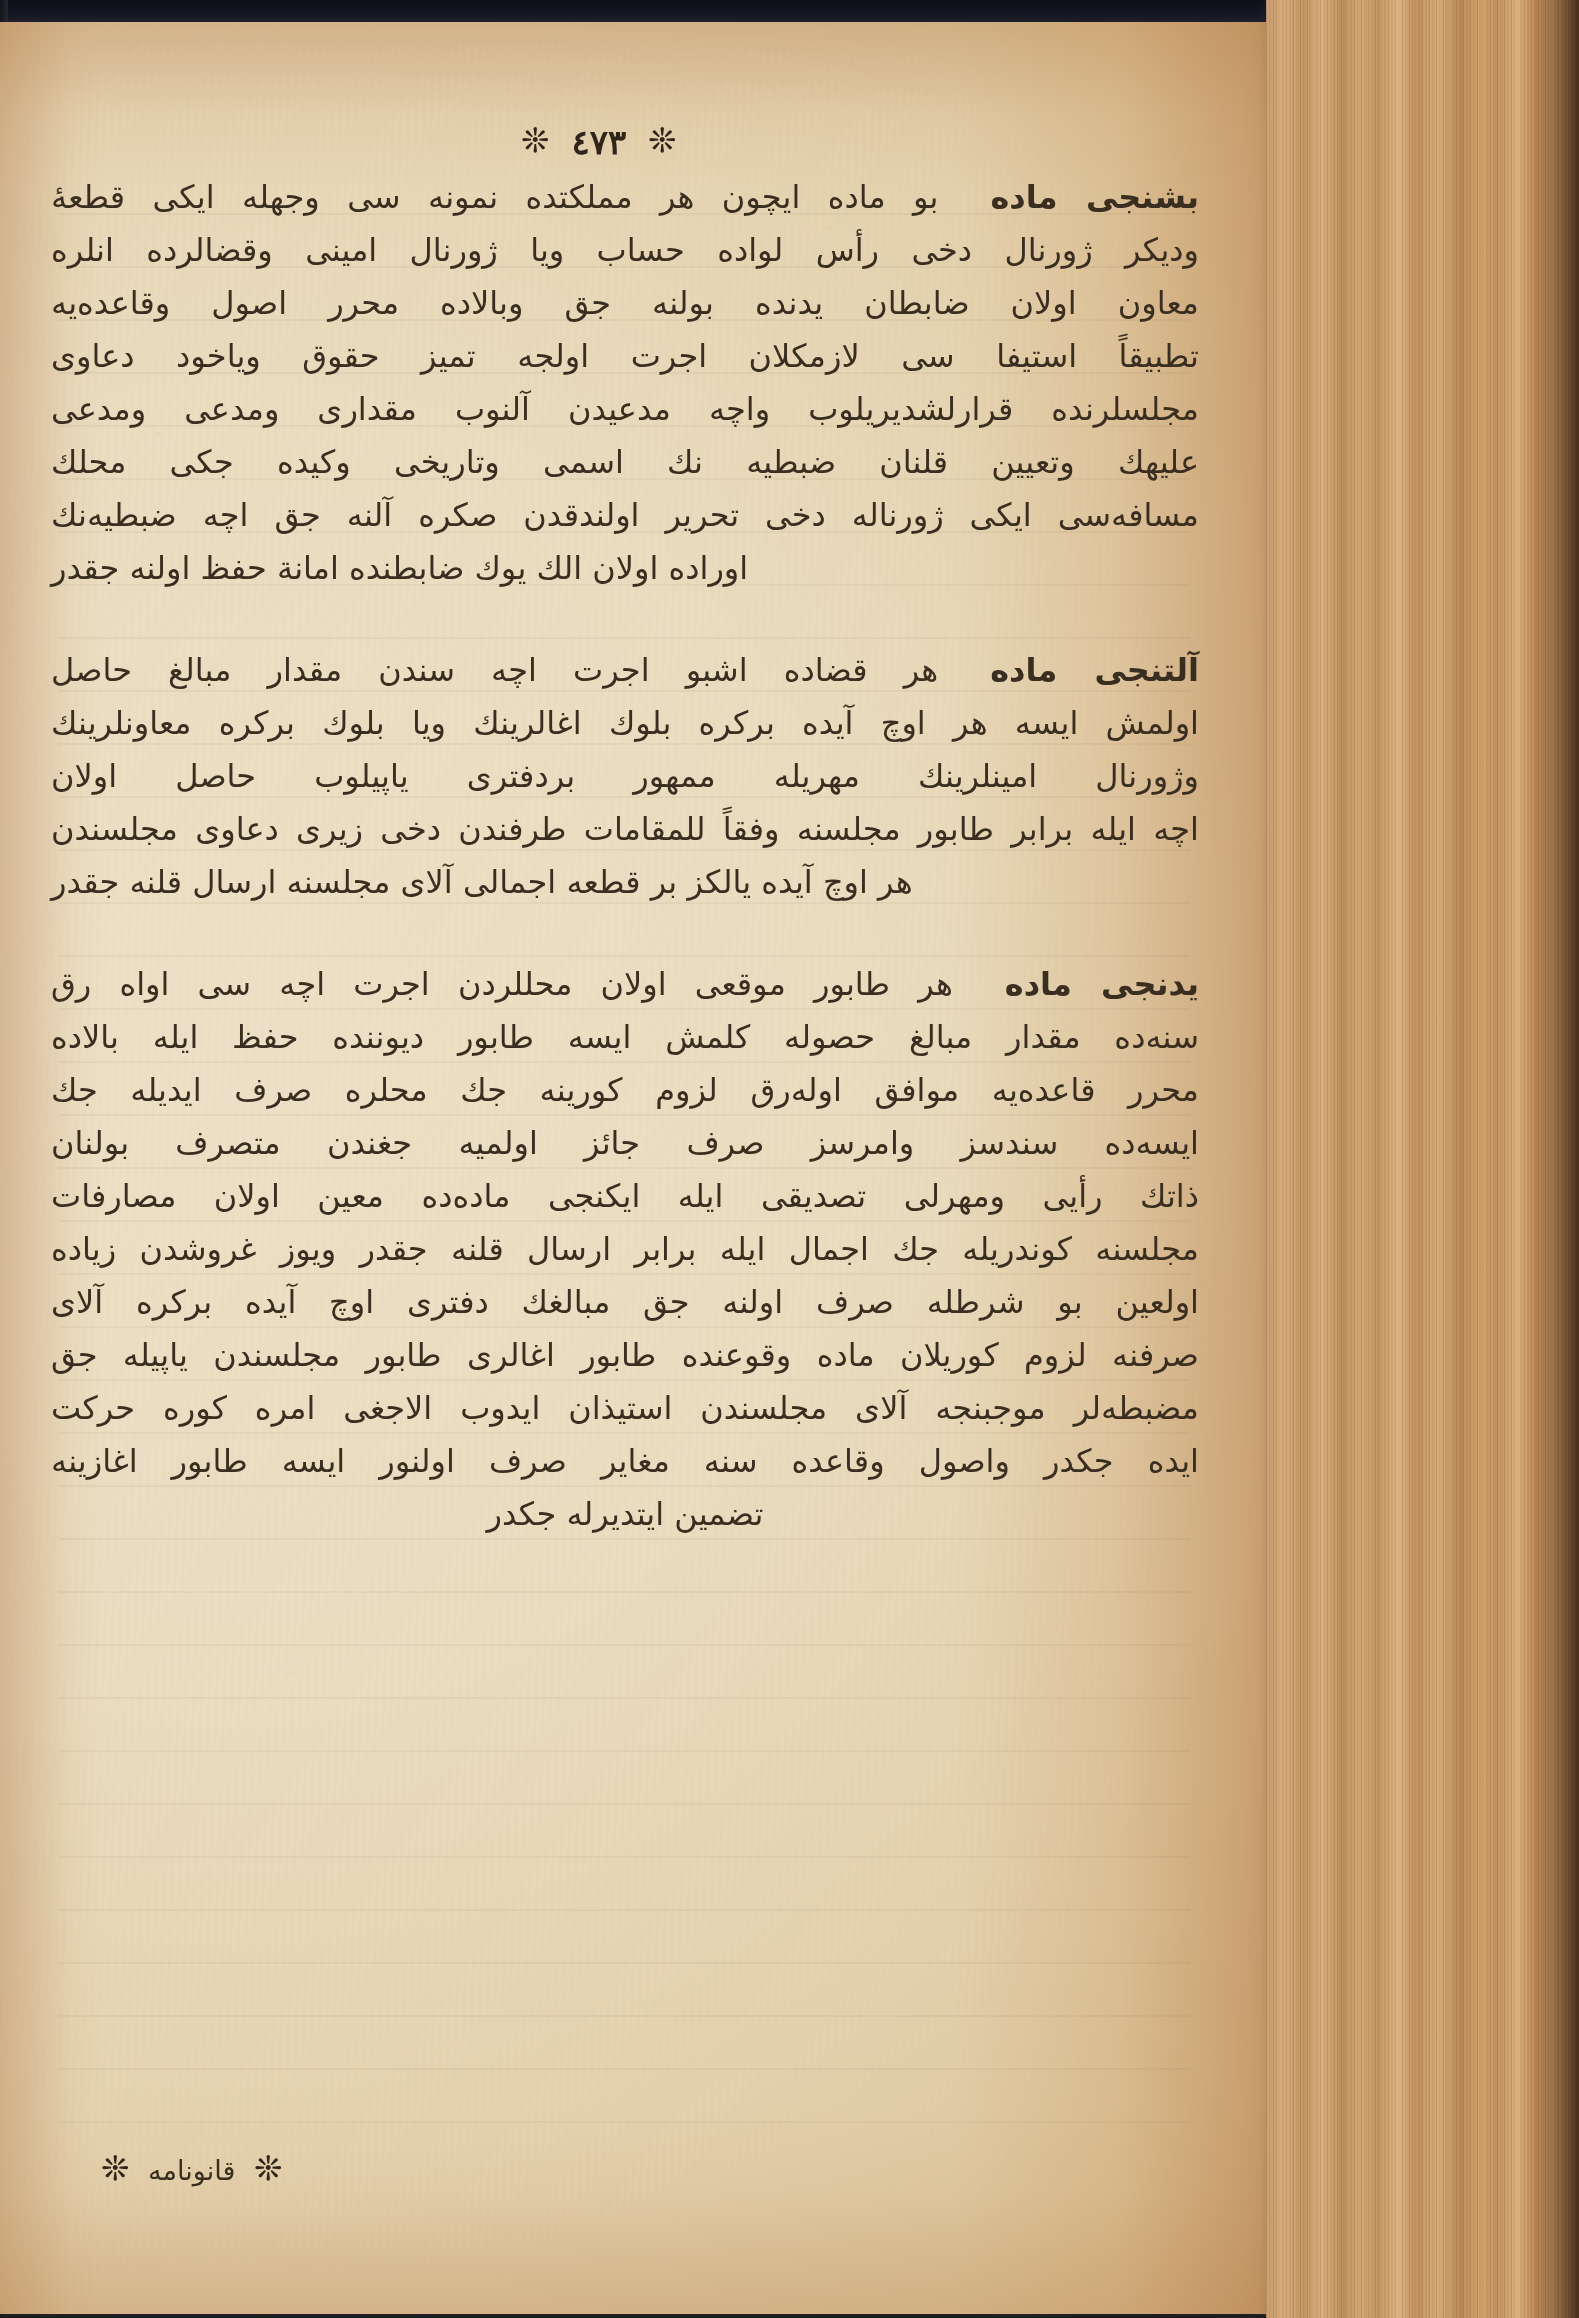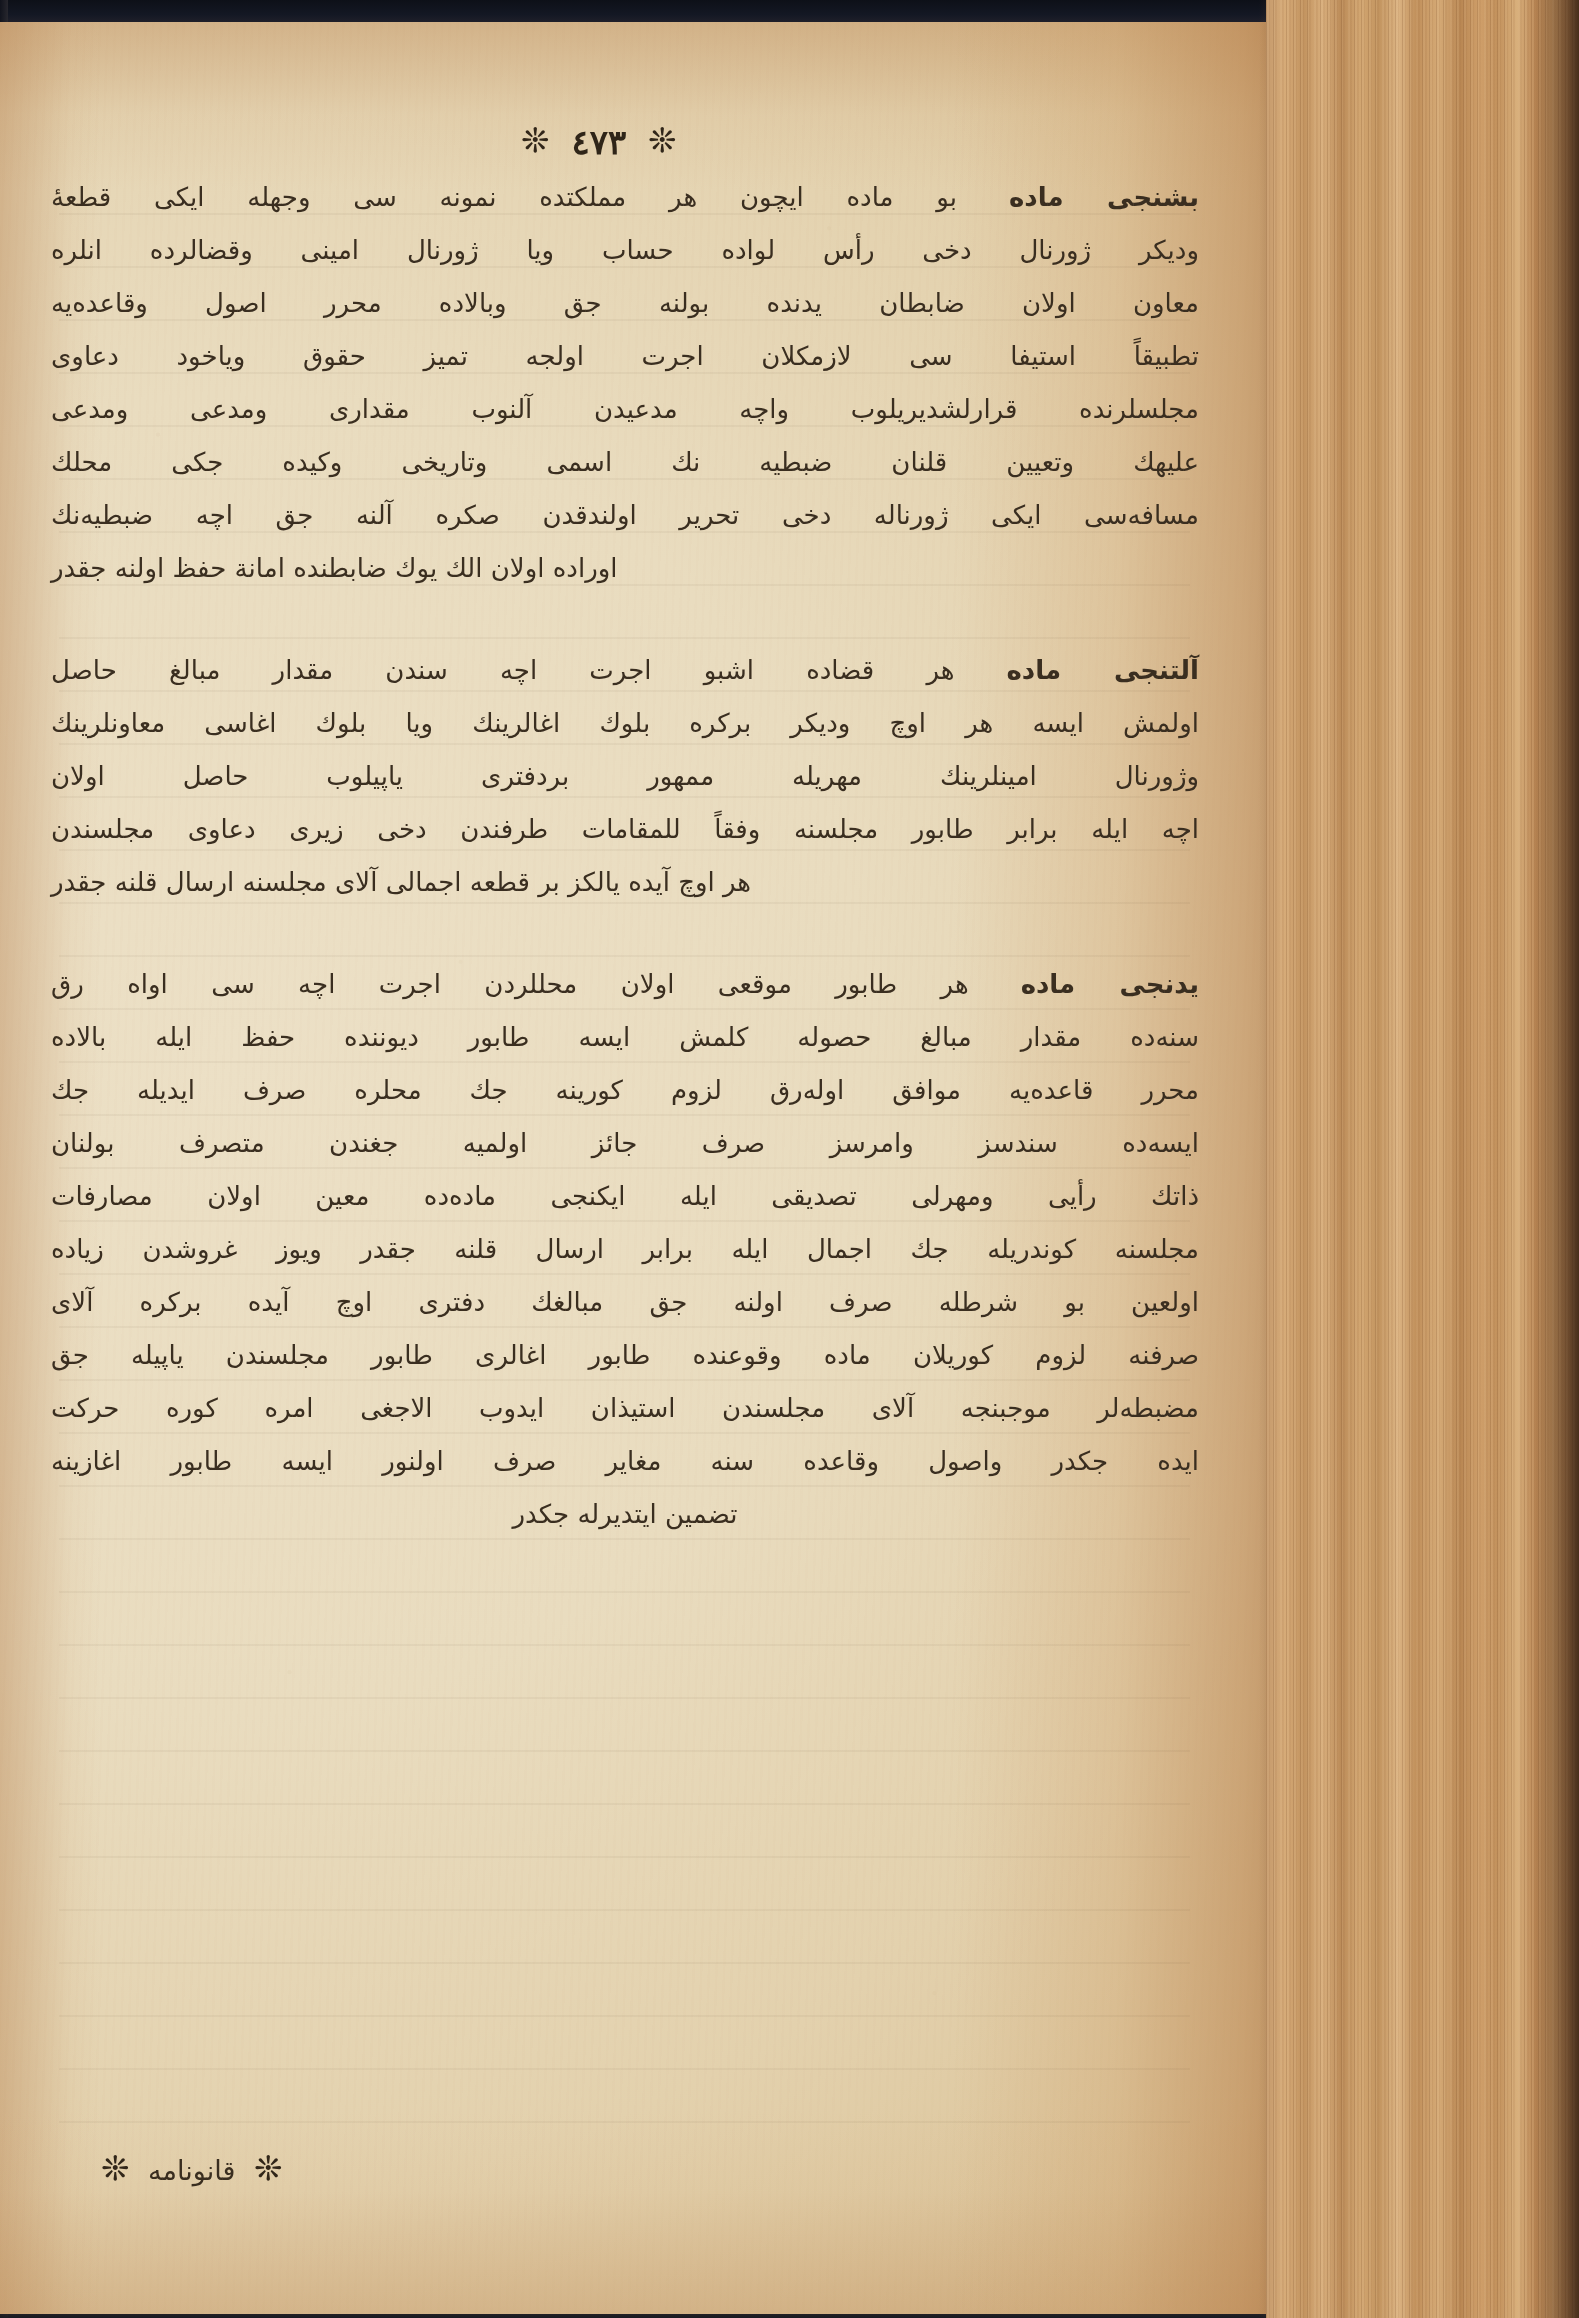--- a/index.html
+++ b/index.html
@@ -124,21 +124,21 @@
   .orn.flip{transform:translateY(-1.7px) scaleX(-1);}
 
   
   .textblock{
     position:absolute;left:51px;top:149px;width:1148px;
   }
   .para{margin:0 0 49px 0;}
   .para:last-child{margin-bottom:0;}
   .line{
     display:block;
-    font-size:26px;
+    font-size:32px;
     line-height:53px;
     color:#3a2e20;
     white-space:nowrap;
     text-align:justify;
     text-align-last:justify;
     letter-spacing:0.2px;
   }
   .line.short-left{text-align-last:left;}
   .line.center{text-align-last:center;}
 
@@ -194,21 +194,21 @@
         <span class="line arabic">معاون اولان ضابطان یدنده بولنه جق وبالاده محرر اصول وقاعده‌یه</span>
         <span class="line arabic">تطبیقاً استیفا سی لازمکلان اجرت اولجه تمیز حقوق ویاخود دعاوی</span>
         <span class="line arabic">مجلسلرنده قرارلشدیریلوب واچه مدعیدن آلنوب مقداری ومدعی ومدعی</span>
         <span class="line arabic">علیهك وتعیین قلنان ضبطیه نك اسمی وتاریخی وکیده جکی محلك</span>
         <span class="line arabic">مسافه‌سی ایکی ژورناله دخی تحریر اولندقدن صکره آلنه جق اچه ضبطیه‌نك</span>
         <span class="line arabic short-left">اوراده اولان الك یوك ضابطنده امانة حفظ اولنه جقدر</span>
       </div>
 
       <div class="para">
         <span class="line arabic"><span class="art-label">آلتنجی ماده</span><span class="gap"></span><span>هر قضاده اشبو اجرت اچه سندن مقدار مبالغ حاصل</span></span>
-        <span class="line arabic">اولمش ایسه هر اوچ ودیکر برکره بلوك اغالرینك ویا بلوك اغاسی معاونلرینك</span>
+        <span class="line arabic">اولمش ایسه هر اوچ آیده برکره بلوك اغالرینك ویا بلوك برکره معاونلرینك</span>
         <span class="line arabic">وژورنال امینلرینك مهریله ممهور بردفتری یاپیلوب حاصل اولان</span>
         <span class="line arabic">اچه ایله برابر طابور مجلسنه وفقاً للمقامات طرفندن دخی زیری دعاوی مجلسندن</span>
         <span class="line arabic short-left">هر اوچ آیده یالکز بر قطعه اجمالی آلای مجلسنه ارسال قلنه جقدر</span>
       </div>
 
       <div class="para">
         <span class="line arabic"><span class="art-label">یدنجی ماده</span><span class="gap"></span><span>هر طابور موقعی اولان محللردن اجرت اچه سی اواه رق</span></span>
         <span class="line arabic">سنه‌ده مقدار مبالغ حصوله كلمش ایسه طابور دیوننده حفظ ایله بالاده</span>
         <span class="line arabic">محرر قاعده‌یه موافق اولەرق لزوم كورینه جك محلره صرف ایدیله جك</span>
         <span class="line arabic">ایسه‌ده سندسز وامرسز صرف جائز اولمیه جغندن متصرف بولنان</span>

